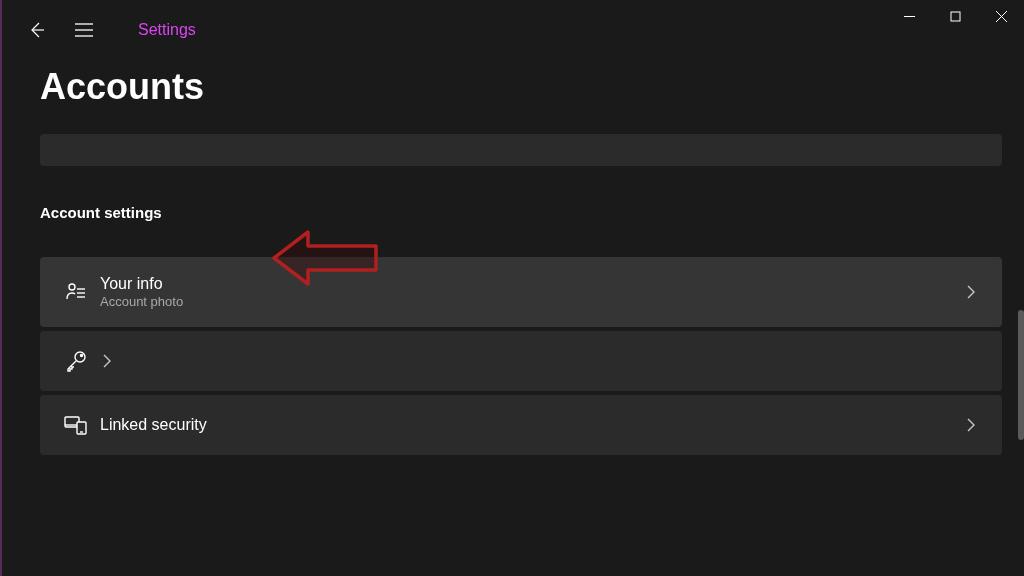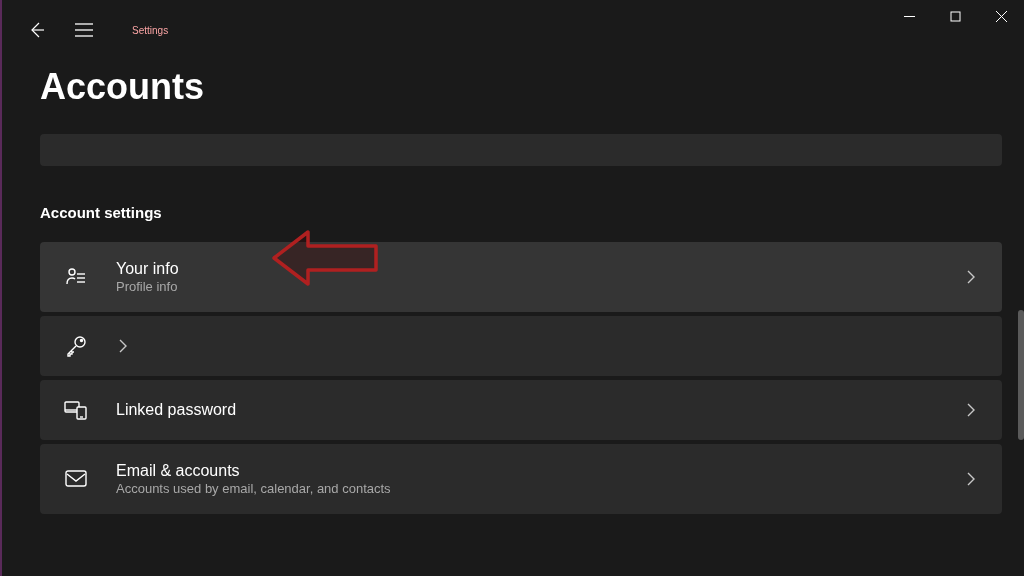--- a/index.html
+++ b/index.html
@@ -38,54 +38,54 @@
     }
     .header-icon {
       display: flex;
       align-items: center;
       justify-content: center;
       width: 24px;
       height: 24px;
       cursor: pointer;
     }
     .app-title {
-      font-size: 10px;
+      font-size: 16px;
       font-weight: 400;
-      color: #fca5a5;
-      margin-left: 12px;
+      color: #d946ef;
+      margin-left: 18px;
     }
     .page-heading {
       font-size: 36px;
       font-weight: 700;
       color: #ffffff;
       padding: 14px 20px 10px 38px;
     }
     .content {
       padding: 16px 22px 0 38px;
     }
     .partial-card {
       background: #2b2b2b;
       border-radius: 4px;
       height: 32px;
       margin-bottom: 38px;
     }
     .section-title {
       font-size: 15px;
       font-weight: 600;
       color: #ffffff;
-      margin-bottom: 21px;
+      margin-bottom: 36px;
     }
     .setting-card {
       background: #2b2b2b;
       border-radius: 4px;
       padding: 18px 24px;
       margin-bottom: 4px;
       display: flex;
       align-items: center;
-      gap: 28px;
+      gap: 12px;
       cursor: pointer;
       position: relative;
     }
     .setting-card.highlighted {
       background: #353535;
     }
     .card-icon {
       width: 24px;
       height: 24px;
       display: flex;
@@ -187,21 +187,21 @@
       <svg width="22" height="22" viewBox="0 0 22 22" stroke="#fff" stroke-width="1.4" fill="none">
         <circle cx="7" cy="6" r="3"></circle>
         <path d="M2 18 Q2 12 7 12 Q9 12 10 13"></path>
         <line x1="12" y1="8" x2="20" y2="8"></line>
         <line x1="12" y1="12" x2="20" y2="12"></line>
         <line x1="12" y1="16" x2="20" y2="16"></line>
       </svg>
     </div>
     <div class="card-text">
       <div class="card-title">Your info</div>
-      <div class="card-subtitle">Profile info</div>
+      <div class="card-subtitle">Account photo</div>
     </div>
     <div class="chevron">
       <svg width="8" height="14" viewBox="0 0 8 14">
           <path d="M1 1 L7 7 L1 13" stroke="#c8c8c8" stroke-width="1.4" fill="none"></path>
         </svg>
     </div>
   </div>
 
   <div class="setting-card">
     <div class="card-icon">
@@ -221,46 +221,29 @@
   <div class="setting-card">
     <div class="card-icon">
       <svg width="24" height="22" viewBox="0 0 24 22" stroke="#fff" stroke-width="1.4" fill="none">
         <rect x="1" y="3" width="14" height="10" rx="1"></rect>
         <line x1="1" y1="11" x2="15" y2="11"></line>
         <rect x="13" y="8" width="9" height="12" rx="1" fill="#2b2b2b"></rect>
         <line x1="16" y1="18" x2="19" y2="18"></line>
       </svg>
     </div>
     <div class="card-text">
-      <div class="card-title">Linked password</div>
+      <div class="card-title">Linked security</div>
     </div>
     <div class="chevron">
       <svg width="8" height="14" viewBox="0 0 8 14">
           <path d="M1 1 L7 7 L1 13" stroke="#c8c8c8" stroke-width="1.4" fill="none"></path>
         </svg>
     </div>
   </div>
 
-  <div class="setting-card">
-    <div class="card-icon">
-      <svg width="22" height="18" viewBox="0 0 22 18" stroke="#fff" stroke-width="1.4" fill="none">
-        <rect x="1" y="1" width="20" height="15" rx="2"></rect>
-        <path d="M2 4 L11 11 L20 4"></path>
-      </svg>
-    </div>
-    <div class="card-text">
-      <div class="card-title">Email &amp; accounts</div>
-      <div class="card-subtitle">Accounts used by email, calendar, and contacts</div>
-    </div>
-    <div class="chevron">
-      <svg width="8" height="14" viewBox="0 0 8 14">
-          <path d="M1 1 L7 7 L1 13" stroke="#c8c8c8" stroke-width="1.4" fill="none"></path>
-        </svg>
-    </div>
-  </div>
 
 </div>
 
 <div class="annotation-arrow">
   <svg width="120" height="68" viewBox="0 0 120 68">
     <path d="M 10 34 L 44 8 L 44 22 L 112 22 L 112 46 L 44 46 L 44 60 Z" fill="rgba(60,10,10,0.35)" stroke="#b02020" stroke-width="3.5" stroke-linejoin="round"></path>
   </svg>
 </div>
 
 <div class="side-scrollbar"></div>

